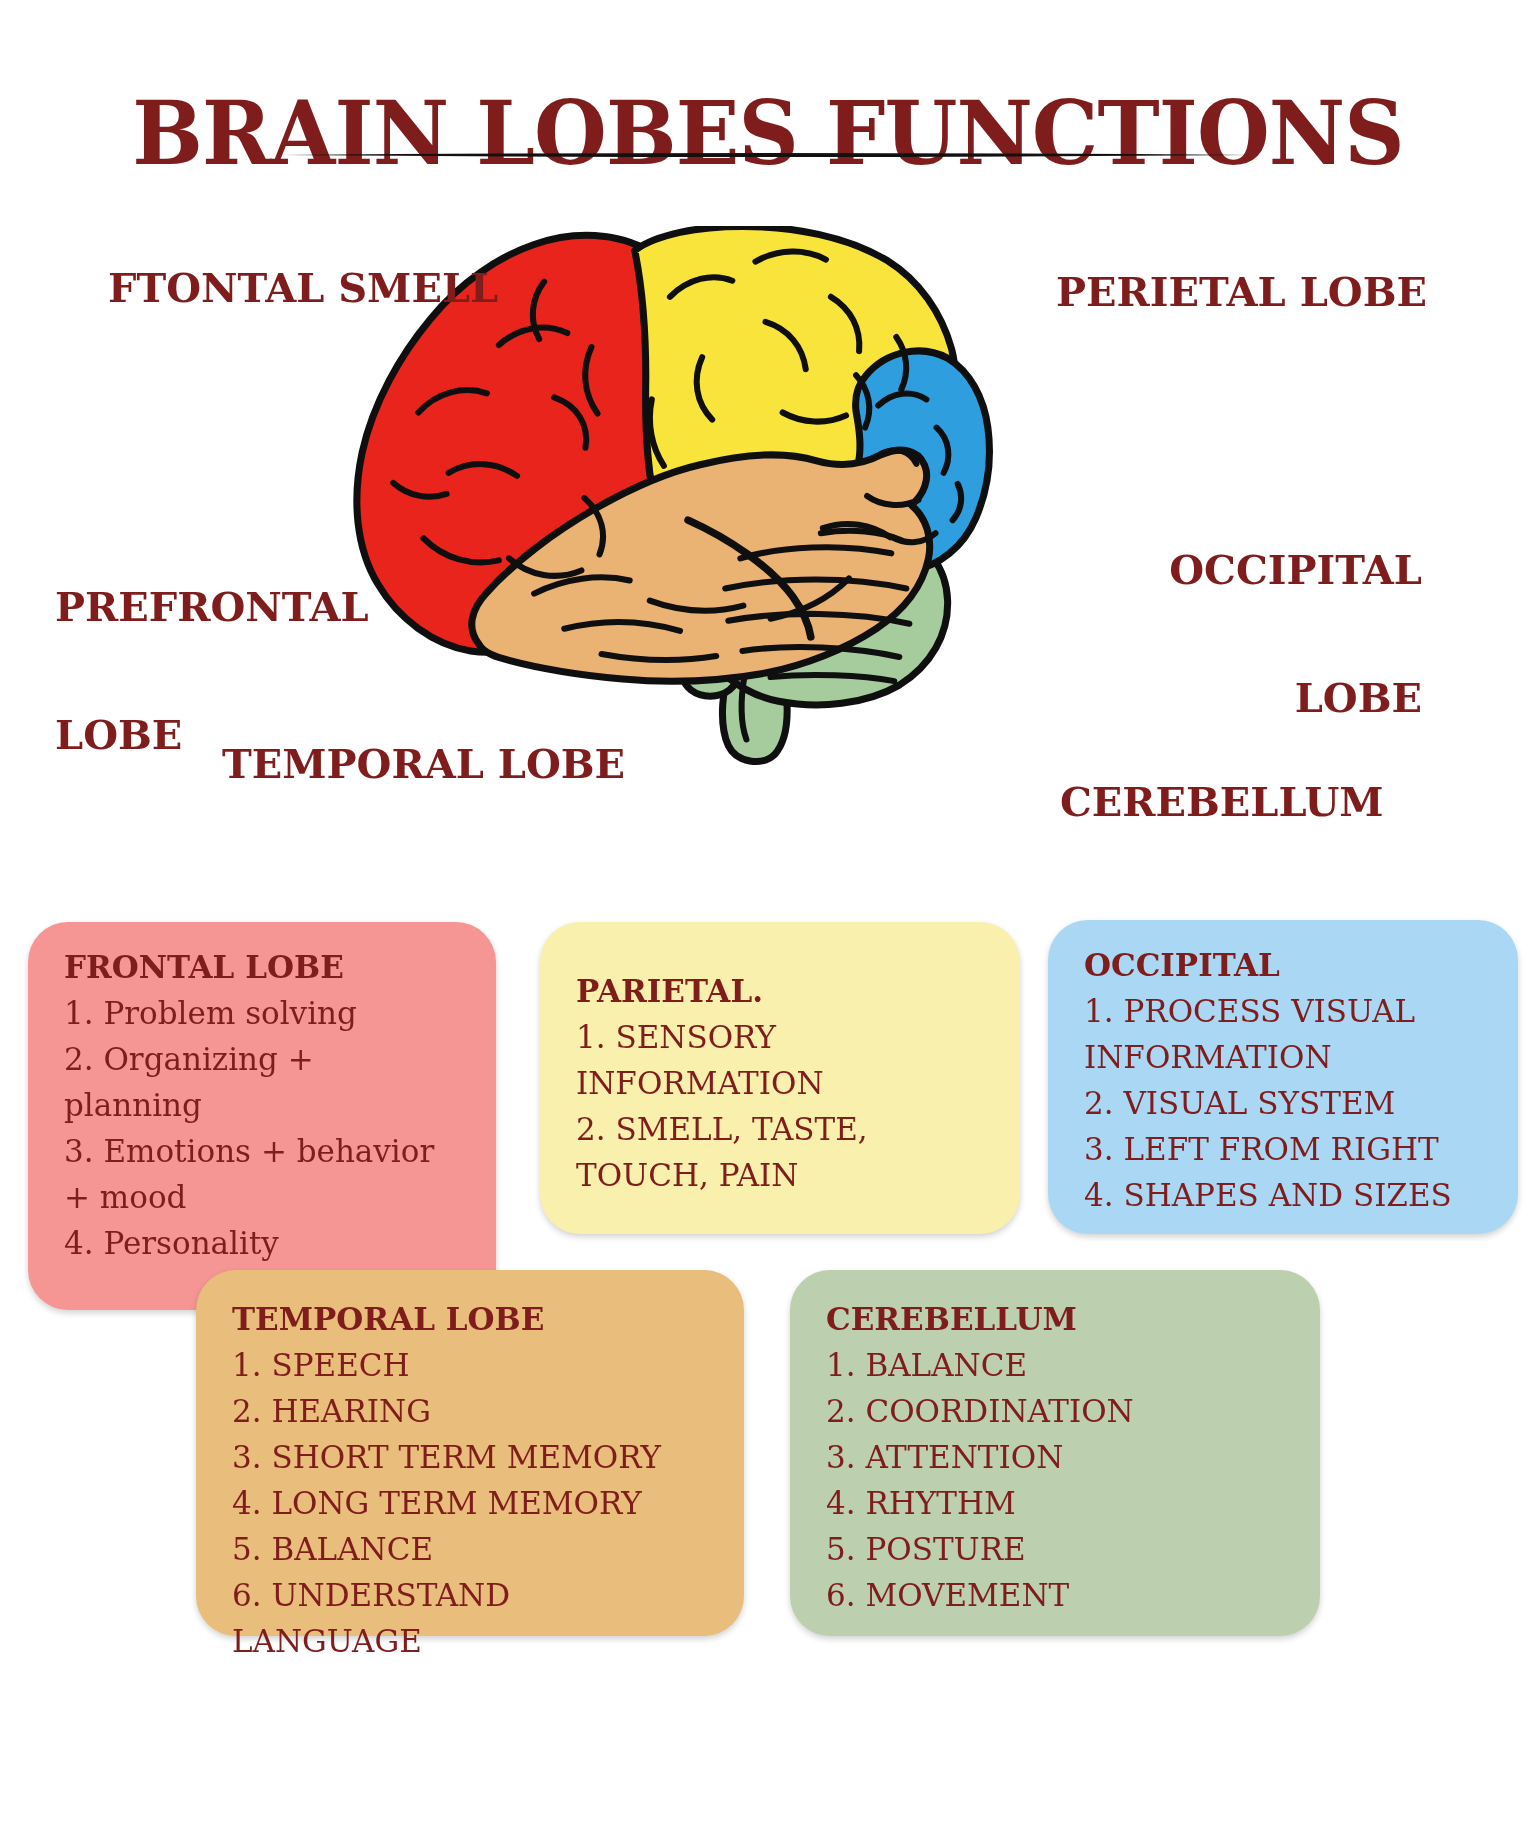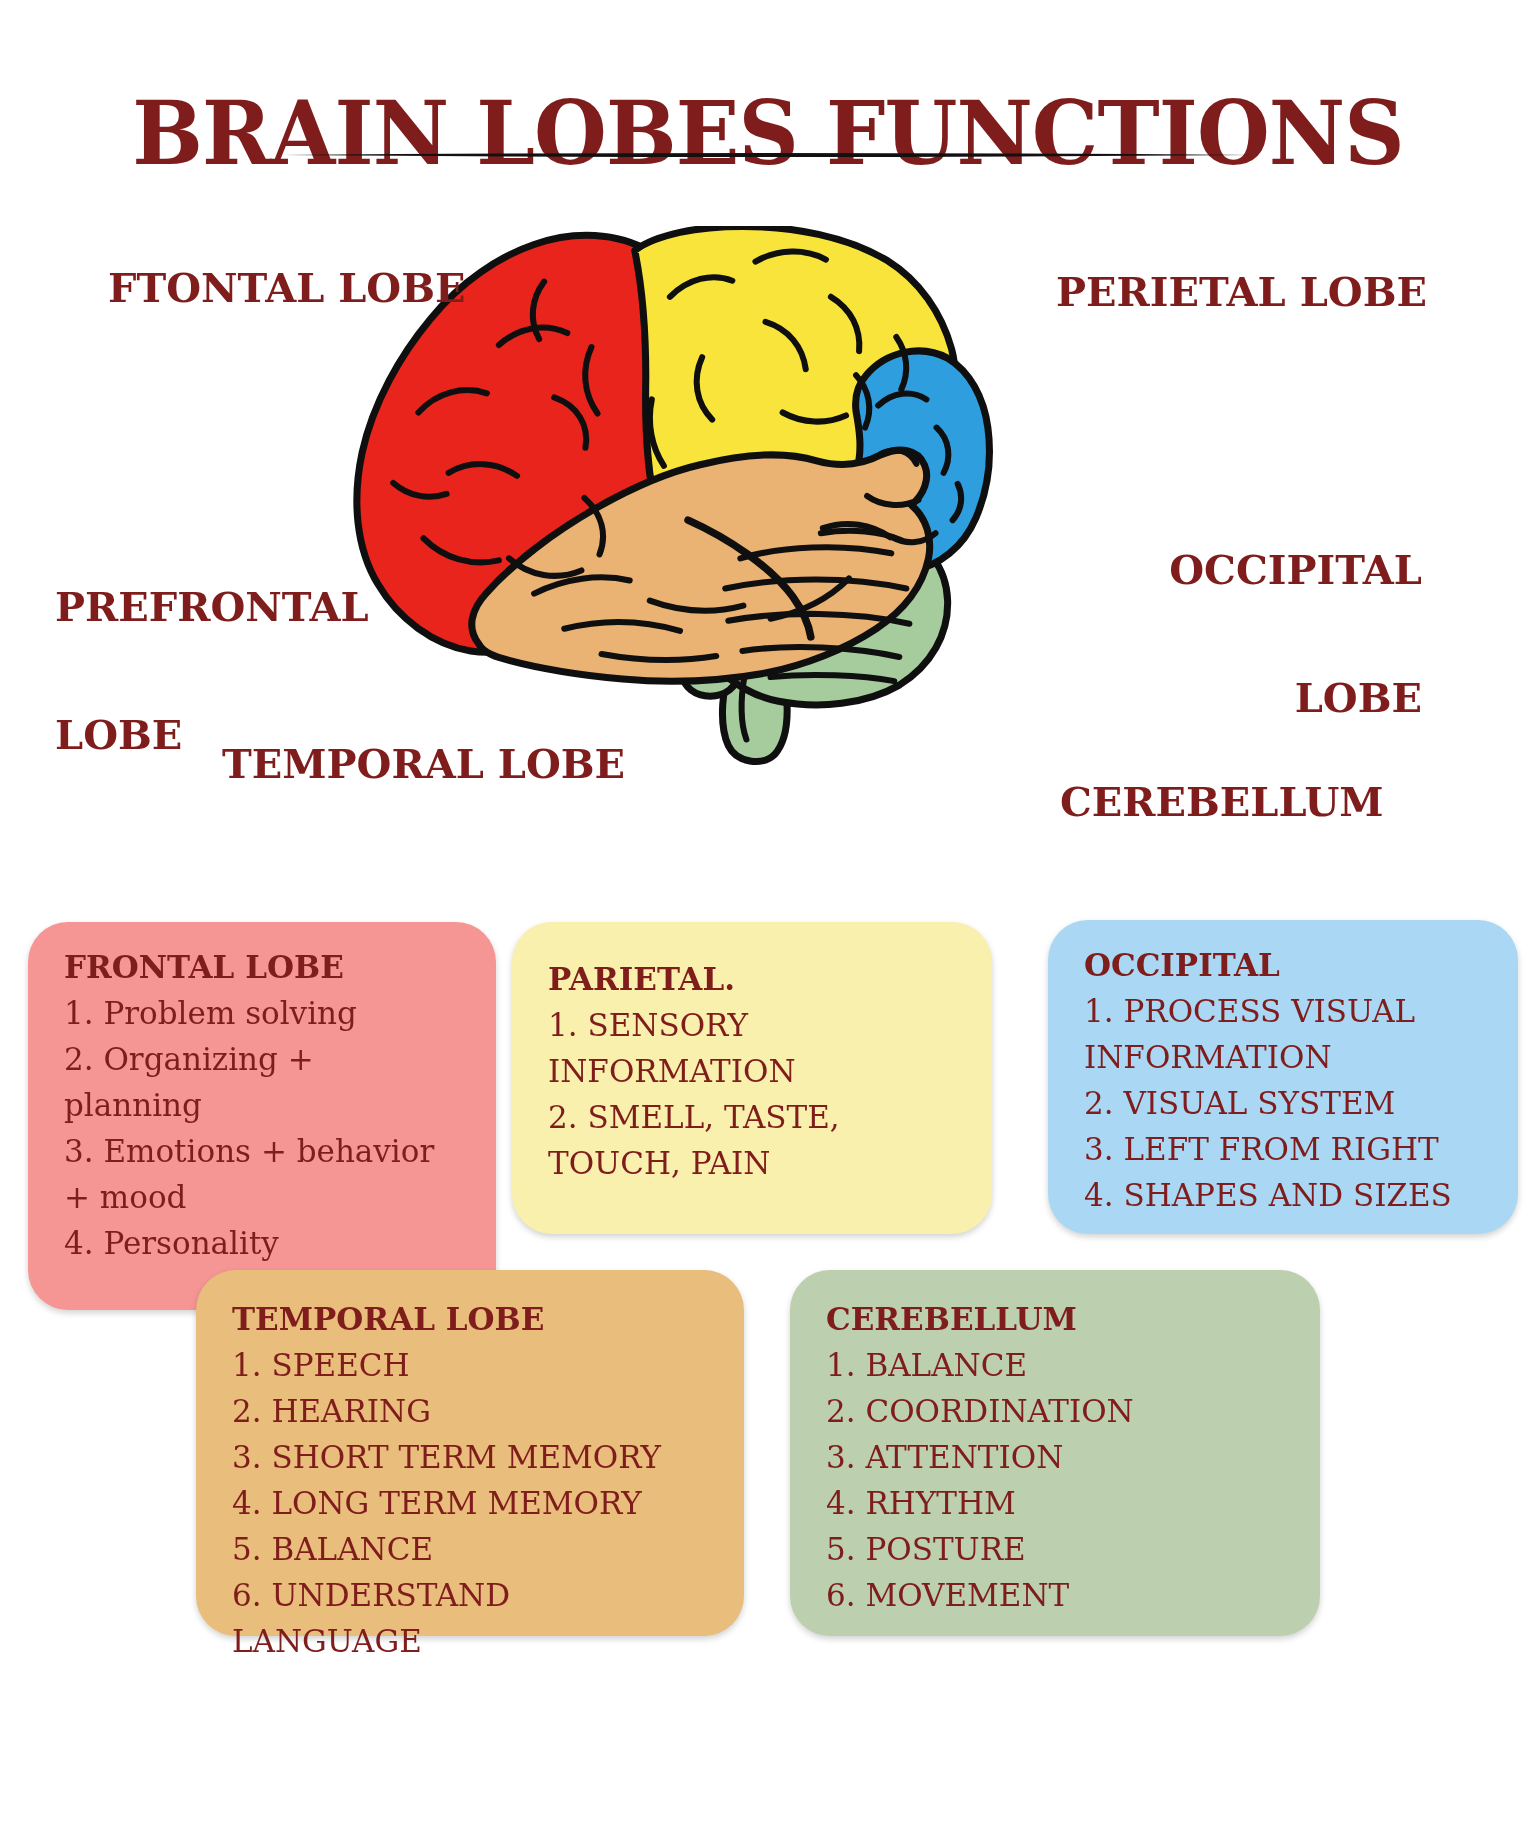--- a/index.html
+++ b/index.html
@@ -22,21 +22,21 @@
   .brain{position:absolute;left:348px;top:226px;width:664px;height:544px;}
   .lobe{stroke:#0f0f0f;stroke-width:7;stroke-linejoin:round;}
   .sq{fill:none;stroke:#0f0f0f;stroke-width:6;stroke-linecap:round;}
   .fold{fill:none;stroke:#0f0f0f;stroke-width:7.5;stroke-linecap:round;}
   
   .card{position:absolute;border-radius:40px;box-sizing:border-box;
         padding:22px 36px 20px 36px;box-shadow:0 3px 6px rgba(0,0,0,.18);}
   .card h2{margin:0;font-size:31px;font-weight:700;line-height:46px;}
   .card p{margin:0;font-size:31px;line-height:46px;}
   .card-frontal   {left:28px;  top:922px; width:468px;height:388px;}
-  .card-parietal  {left:512px; top:922px; width:480px;height:312px;padding-top:34px;}
+  .card-parietal  {left:540px; top:922px; width:480px;height:312px;padding-top:46px;}
   .card-occipital {left:1048px;top:920px; width:470px;height:314px;}
   .card-temporal  {left:196px; top:1270px;width:548px;height:366px;padding-top:26px;}
   .card-cerebellum{left:790px; top:1270px;width:530px;height:366px;padding-top:26px;}
 </style>
 </head>
 <body>
 
 <div class="canvas">
 
   <h1 class="page-title">BRAIN LOBES FUNCTIONS</h1>
@@ -120,21 +120,21 @@
 
     <path class="sq" d="M390,330 C430,318 490,315 540,325"></path>
     <path class="sq" d="M375,360 C430,348 500,348 555,360"></path>
     <path class="sq" d="M378,392 C432,382 505,383 558,395"></path>
     <path class="sq" d="M392,422 C440,415 503,418 548,428"></path>
     <path class="sq" d="M420,448 C460,444 510,446 543,452"></path>
     <path class="sq" d="M470,305 C500,300 530,303 550,312"></path>
     <path class="sq" d="M394,448 C390,470 390,494 396,510"></path>
   </svg>
 
-  <div class="blabel lb-frontal">FTONTAL LOBE</div>
+  <div class="blabel lb-frontal">FTONTAL SMELL</div>
   <div class="blabel lb-parietal">PERIETAL LOBE</div>
   <div class="blabel lb-prefrontal">
     <div>PREFRONTAL</div>
     <div>LOBE</div>
   </div>
   <div class="blabel lb-occipital">
     <div>OCCIPITAL</div>
     <div>LOBE</div>
   </div>
   <div class="blabel lb-temporal">TEMPORAL LOBE</div>

